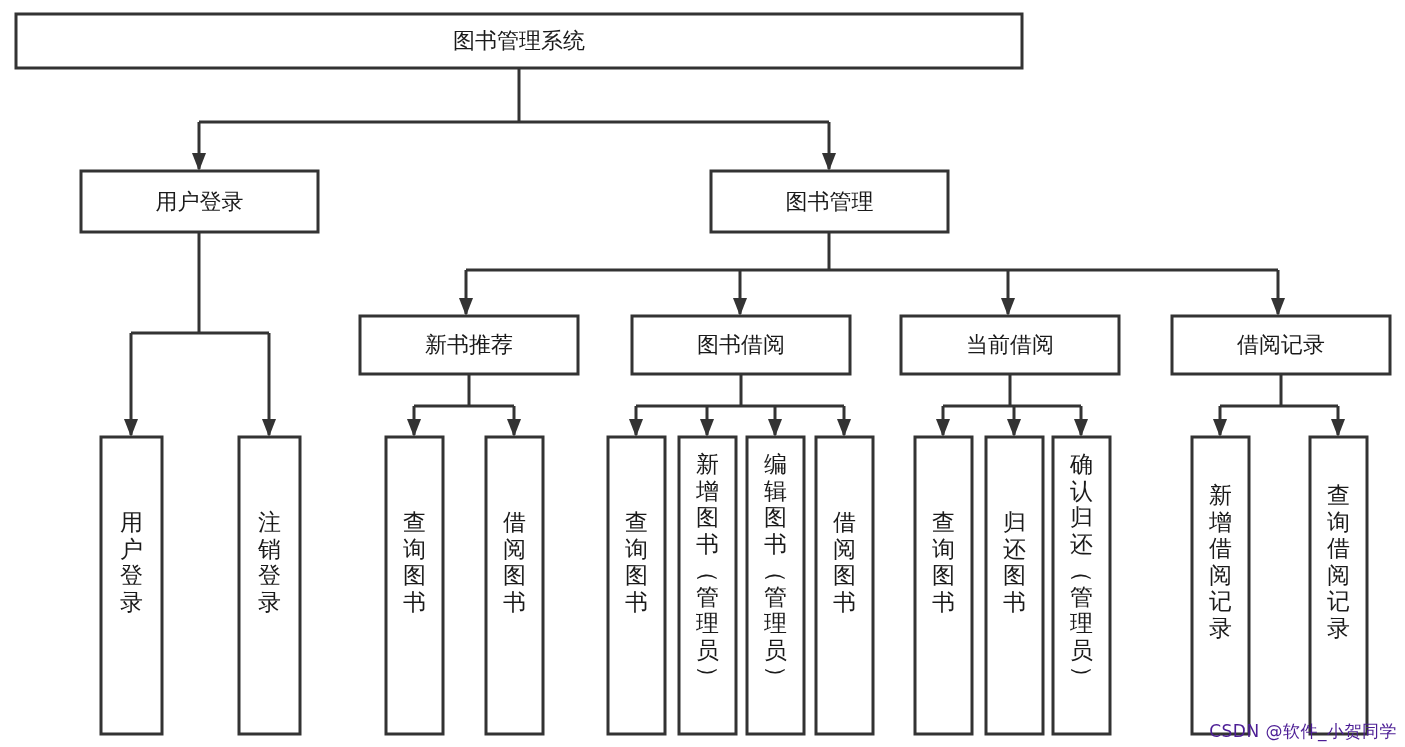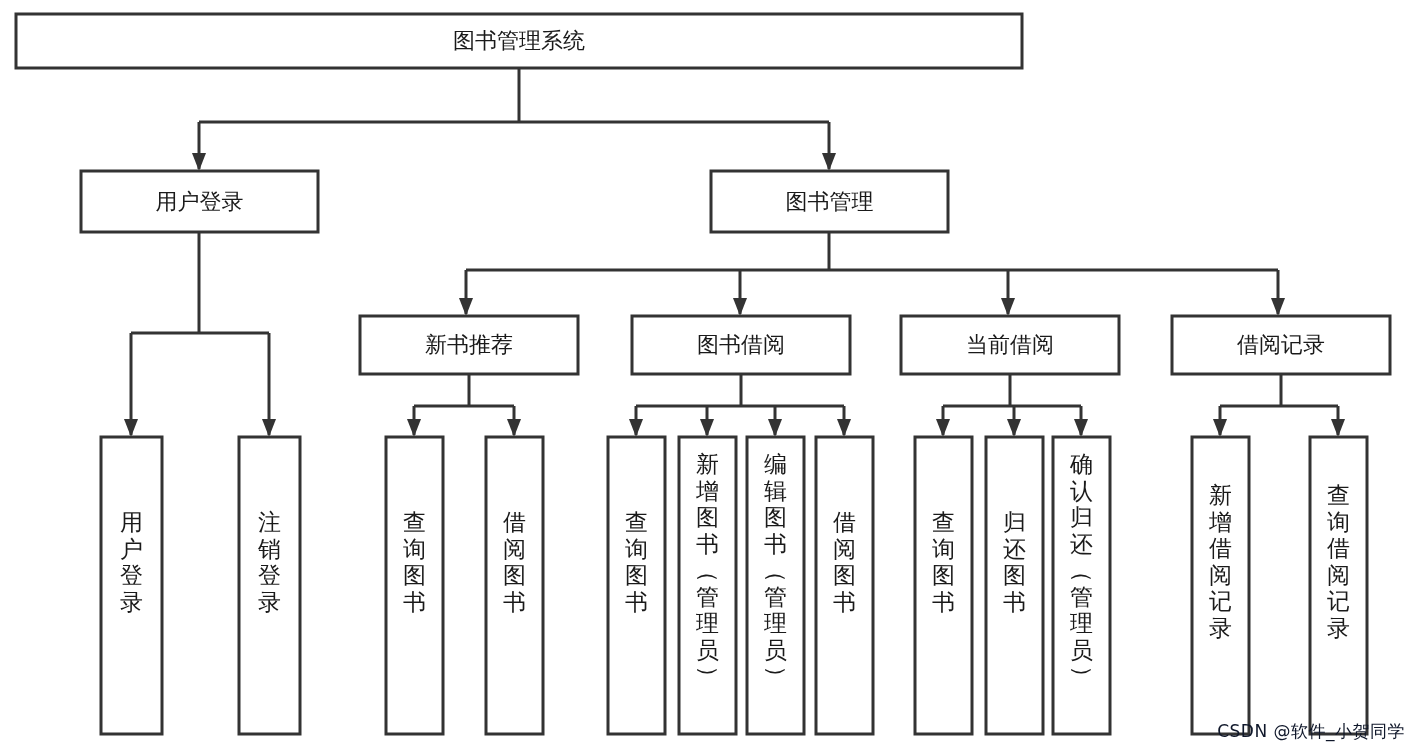--- a/index.html
+++ b/index.html
@@ -46,25 +46,25 @@
     stroke: #333333;
     stroke-width: 3;
     fill: none;
   }
   .arrowhead {
     fill: #333333;
     stroke: none;
   }
   .watermark {
     position: absolute;
-    right: 0;
+    right: 8px;
     bottom: 4px;
     font-family: "DejaVu Sans", "Liberation Sans", sans-serif;
     font-size: 17px;
-    color: #0f172a;
+    color: #4c1d95;
     white-space: nowrap;
     letter-spacing: 0.5px;
   }
 </style>
 </head>
 <body>
 
 <div id="diagram-root">
   <svg class="diagram" viewBox="0 0 1405 747" xmlns="http://www.w3.org/2000/svg">
     <g id="connectors-layer">

